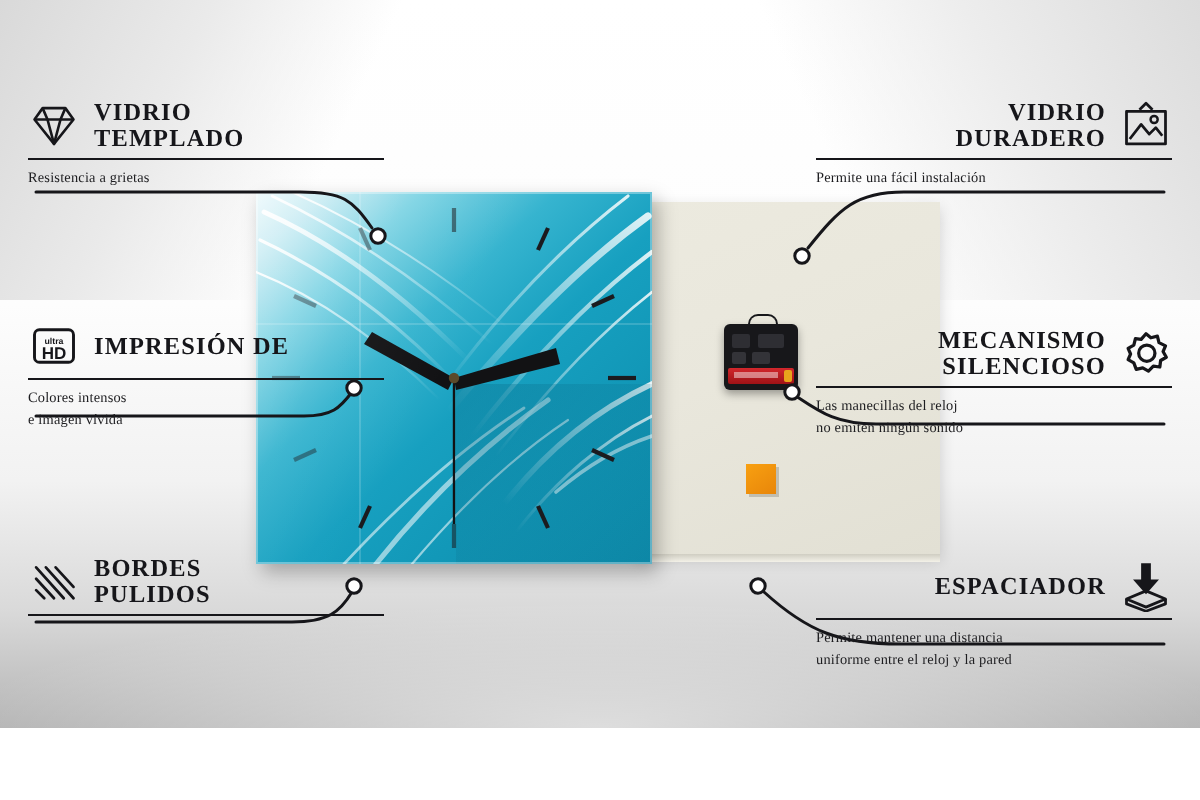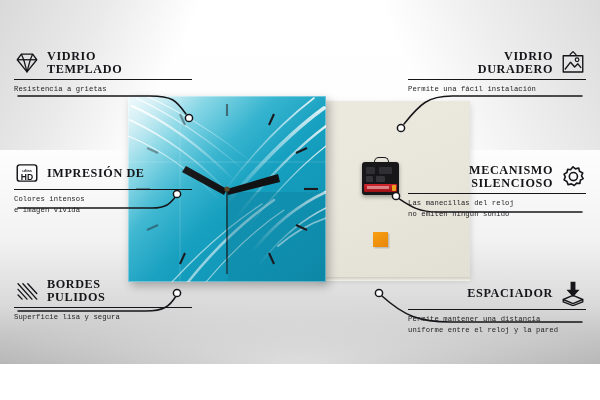--- a/index.html
+++ b/index.html
@@ -91,21 +91,21 @@
   .feature{position:absolute;width:178px;}
   .feature .head{display:flex;align-items:center;gap:7px;}
   .feature.right .head{flex-direction:row;justify-content:flex-end;}
   .titles{line-height:1.06;}
   .t1,.t2{
     font-family:"Liberation Serif",serif;font-weight:bold;
     font-size:12.2px;letter-spacing:.6px;color:#16161a;white-space:nowrap;
   }
   .rule{height:1.3px;background:#16161a;margin:3px 0 4px 0;}
   .sub{
-    font-family:Liberation Mono, monospace;font-size:7.2px;line-height:1.42;
+    font-family:Liberation Serif, serif;font-size:7.2px;line-height:1.42;
     color:#1d1d20;letter-spacing:.1px;
   }
   .feature.right .titles{text-align:right;}
   .feature.right .sub{text-align:left;}
 
   .icon{width:26px;height:26px;flex:0 0 26px;display:block;}
 
   #f-vidrio{left:14px;top:50px;}
   #f-impresion{left:14px;top:160px;}
   #f-bordes{left:14px;top:278px;}
@@ -286,21 +286,20 @@
           <line x1="5" y1="21" x2="10" y2="26"></line>
           <line x1="17" y1="7" x2="28" y2="19"></line>
         </g>
       </svg>
       <div class="titles">
         <div class="t1">BORDES</div>
         <div class="t2">PULIDOS</div>
       </div>
     </div>
     <div class="rule"></div>
-    <div class="sub">Superficie lisa y segura</div>
   </div>
 
   <div class="feature right" id="f-asidero">
     <div class="head">
       <div class="titles">
         <div class="t1">VIDRIO</div>
         <div class="t2">DURADERO</div>
       </div>
       <svg class="icon" viewBox="0 0 32 32">
         <g fill="none" stroke="#16161a" stroke-width="1.7" stroke-linejoin="round">

